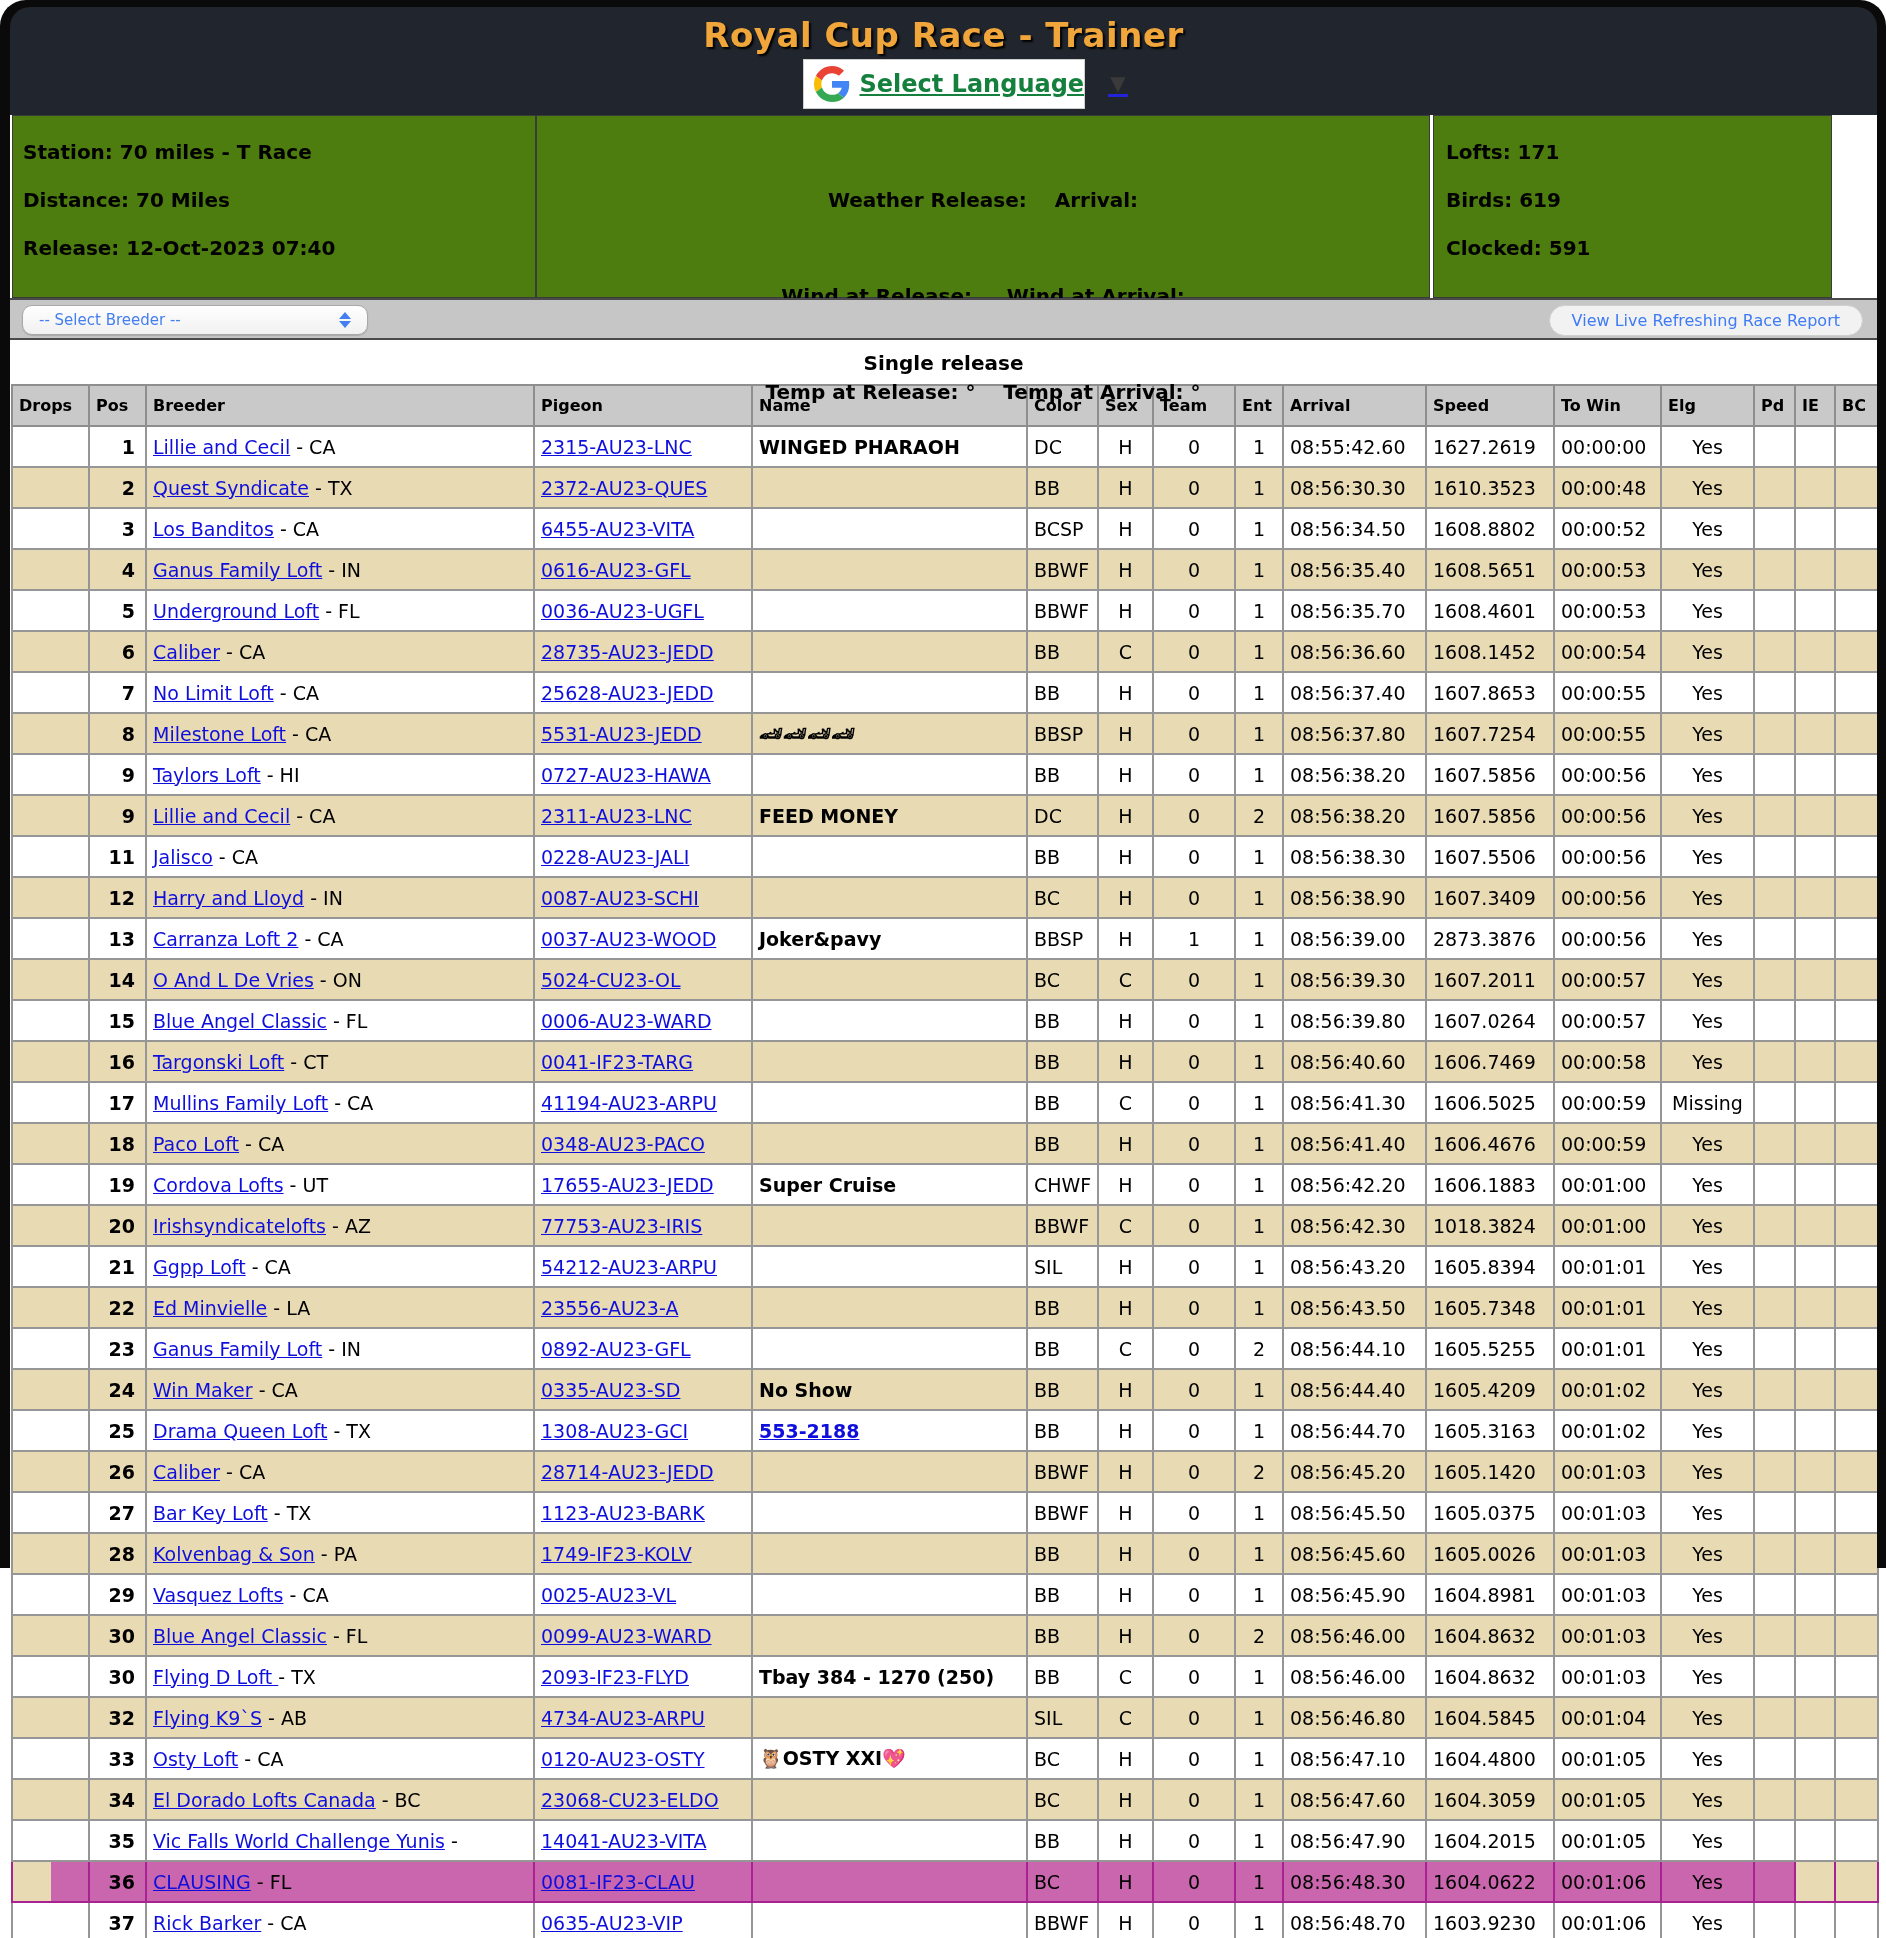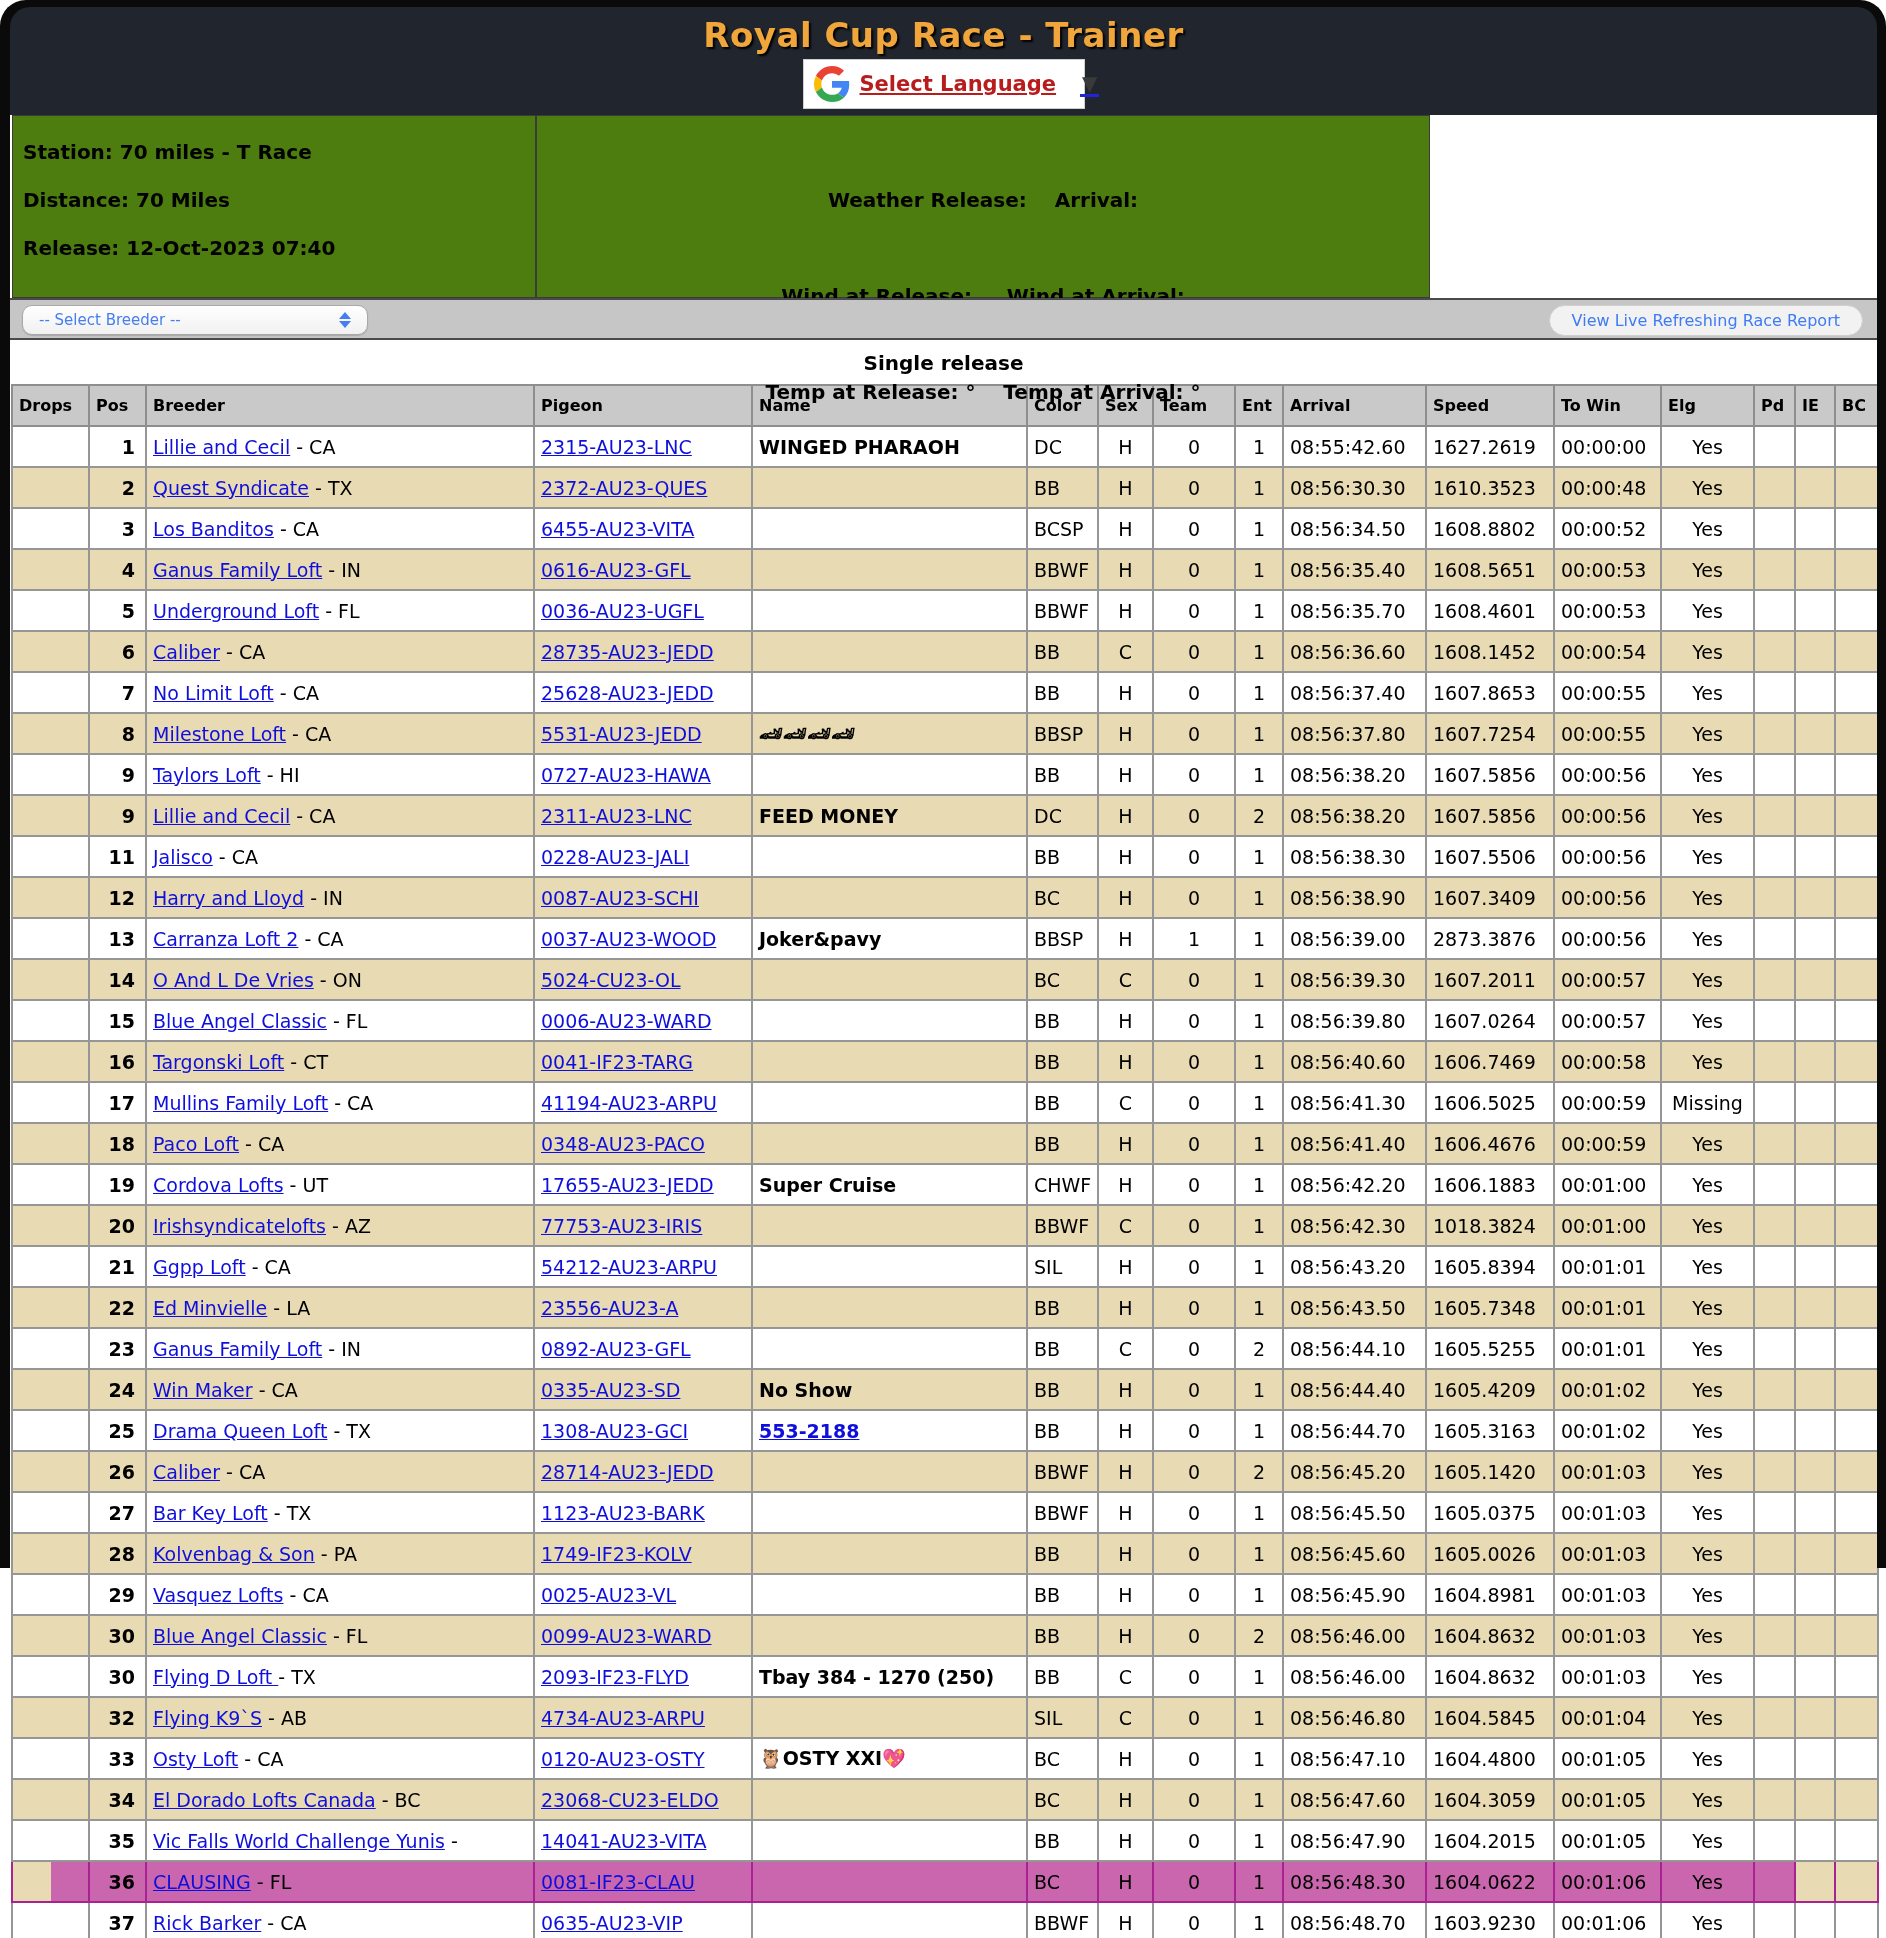--- a/index.html
+++ b/index.html
@@ -16,21 +16,21 @@
 
   .topband-outer{position:absolute; top:0; left:0; right:0; height:115px; background:var(--frame);
     border-radius:26px 26px 0 0; z-index:6;}
   .topband{position:absolute; top:7px; left:10px; right:9px; bottom:0; background:var(--band);
     border-radius:20px 20px 0 0; display:flex; flex-direction:column; align-items:center;}
   .title{margin-top:8px; font-size:34px; font-weight:bold; color:var(--orange);
     text-shadow:2px 2px 2px #000; letter-spacing:.5px;}
   .translate{margin-top:4px; height:50px; width:282px; background:#fff; border:1px solid #cfcfcf;
     display:flex; align-items:center; padding:0 10px; gap:10px;}
   .g-logo{width:36px; height:36px; flex:0 0 auto;}
-  .translate-label{font-size:21px; font-weight:bold; color:#b91c1c; text-decoration:underline; white-space:nowrap;}
+  .translate-label{font-size:24px; font-weight:bold; color:#15803d; text-decoration:underline; white-space:nowrap;}
   .translate-divider{width:1px; height:34px; background:#b5b5b5; margin-left:4px;}
   .translate-caret{font-size:20px; color:#3a3a3a; border-bottom:3px solid #2323d8; line-height:22px; padding:0 2px;}
 
   .content{position:absolute; left:10px; right:9px; top:115px; bottom:0;}
 
   .inforow{position:relative; height:183px; background:#fff;}
   .infobox{position:absolute; top:0; height:183px; border:1px solid #3a3a3a; background:#4d7c0f;
     padding-top:22px; font-weight:bold; font-size:20px; color:#000;}
   .infobox .line{height:48px; line-height:28px;}
   .info-left{left:2px; width:524px; padding-left:10px;}
@@ -99,20 +99,25 @@
     <div class="inforow">
       <div class="infobox info-left">
         <div class="line">Station: 70 miles - T Race</div>
         <div class="line">Distance: 70 Miles</div>
         <div class="line">Release: 12-Oct-2023 07:40</div>
       </div>
       <div class="infobox info-mid">
         <div class="line">Weather Release:    Arrival:</div>
         <div class="line">Wind at Release:     Wind at Arrival:</div>
         <div class="line">Temp at Release: °    Temp at Arrival: °</div>
+      </div>
+      <div class="infobox info-right">
+        <div class="line">Lofts: 171</div>
+        <div class="line">Birds: 619</div>
+        <div class="line">Clocked: 591</div>
       </div>
     </div>
 
     <div class="toolbar">
       <div class="breeder-select">
         <span class="sel-label">-- Select Breeder --</span>
         <span class="stepper">
             <i class="up"></i>
             <i class="down"></i>
           </span>

